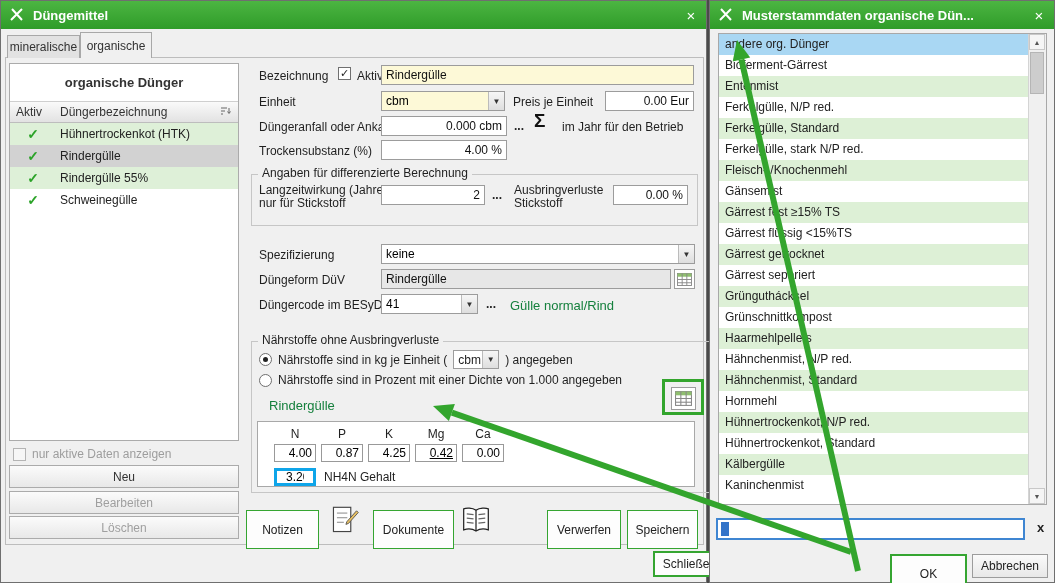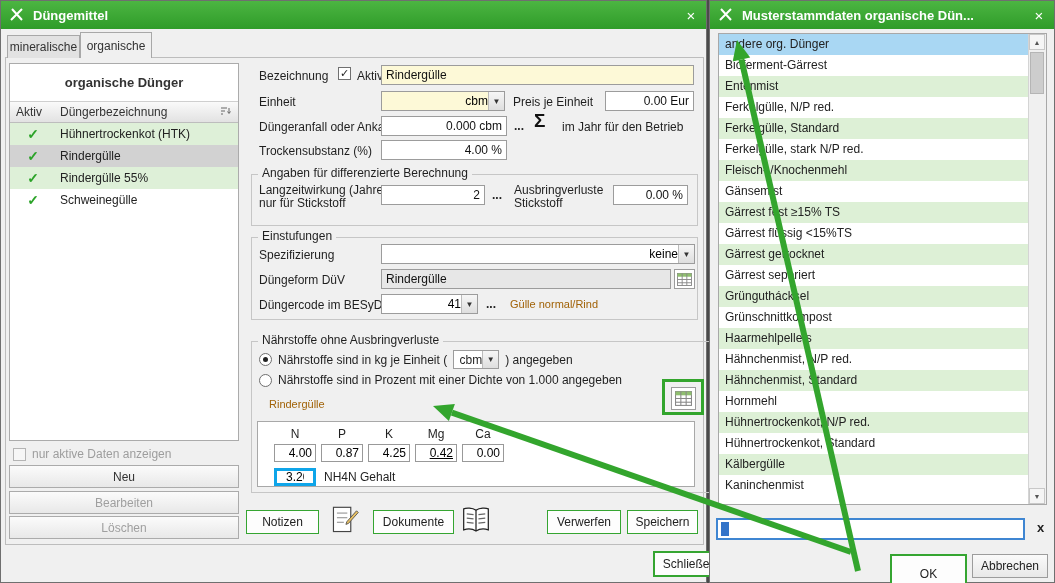--- a/index.html
+++ b/index.html
@@ -49,55 +49,55 @@
   .lbl { position:absolute; font-size:12px; color:#1f1f1f; white-space:nowrap; }
   input.inp { position:absolute; border:1px solid #9c9c9c; font-size:12px; padding:0 4px;
               box-sizing:border-box; height:20px; font-family:inherit; background:#fff; color:#111; }
   .inp.ra { text-align:right; }
   .inp.yellow { background:#fdf9d7; }
   .inp.gray { background:#e7e7e7; }
 
   .combo { position:absolute; height:20px; border:1px solid #9c9c9c; background:#fff;
            box-sizing:border-box; display:flex; align-items:center; font-size:12px; cursor:pointer; }
   .combo.yellow { background:#fdf9d7; }
-  .ctext { flex:1; padding-left:4px; white-space:nowrap;text-align:right; }
+  .ctext { flex:1; padding-left:4px; white-space:nowrap; }
   .arr { width:15px; align-self:stretch; display:flex; align-items:center; justify-content:center;
          font-size:8px; color:#333; background:linear-gradient(#f6f6f6,#dedede); border-left:1px solid #bbb; }
   .combo-inline { height:19px; width:46px; border:1px solid #9c9c9c; background:#fff;
                   display:inline-flex; align-items:center; box-sizing:border-box; cursor:pointer; }
 
   .ellps { position:absolute; font-size:12px; font-weight:bold; color:#222; cursor:pointer; }
   .sigma { position:absolute; font-size:19px; font-weight:bold; color:#111; cursor:pointer; }
 
   .grp { position:absolute; border:1px solid #c6c6c6; box-sizing:border-box; }
   .leg { position:absolute; top:-9px; left:6px; background:#f0f0f0; padding:0 4px; font-size:12px;
          color:#1f1f1f; white-space:nowrap; }
 
   .cb { position:absolute; width:13px; height:13px; border:1px solid #707070; background:#fff;
         box-sizing:border-box; font-size:11px; line-height:10px; text-align:center; color:#222; cursor:pointer; }
   .radio { width:13px; height:13px; border-radius:50%; border:1px solid #6f6f6f; background:#fff;
            box-sizing:border-box; position:relative; flex:none; cursor:pointer; }
   .radio.on::after { content:""; position:absolute; left:3px; top:3px; width:5px; height:5px;
                      border-radius:50%; background:#222; }
   .rrow { position:absolute; display:flex; align-items:center; gap:6px; font-size:12px; color:#1f1f1f; }
 
-  .link { position:absolute; font-size:11px; color:#a16207; cursor:pointer; white-space:nowrap; }
+  .link { position:absolute; font-size:13px; color:#15803d; cursor:pointer; white-space:nowrap; }
   .iconbtn { position:absolute; background:#fff; border:1px solid #9c9c9c; display:flex;
              align-items:center; justify-content:center; box-sizing:border-box; cursor:pointer; }
 
   #nutrient-box { position:absolute; left:256px; top:420px; width:438px; height:66px;
                   border:1px solid #a8a8a8; background:#fff; box-sizing:border-box; }
   .nhead { position:absolute; top:5px; width:42px; text-align:center; font-size:12px; color:#1f1f1f; }
   .ninp { position:absolute; top:22px; width:42px; height:18px; border:1px solid #999; text-align:right;
           padding:0 3px; font-size:12px; box-sizing:border-box; font-family:inherit; }
   #nh4n-input { position:absolute; left:16px; top:46px; width:42px; height:18px; border:3px solid #0ea5e9;
                 text-align:right; padding:0 9px; font-size:12px; box-sizing:border-box; font-family:inherit; }
   #nh4n-label { position:absolute; left:66px; top:48px; font-size:12px; color:#1f1f1f; }
 
-  .gbtn { position:absolute; height:24px; background:#fdfdfd; border:1px solid #35a531; font-size:12px;
+  .gbtn { position:absolute; height:39px; background:#fdfdfd; border:1px solid #35a531; font-size:12px;
           color:#222; display:flex; align-items:center; justify-content:center; box-sizing:border-box; cursor:pointer; }
   .gbtn.primary { border-width:2px; }
   .graybtn { position:absolute; height:24px; background:linear-gradient(#fafafa,#e8e8e8);
              border:1px solid #9c9c9c; font-size:12px; color:#222; display:flex; align-items:center;
              justify-content:center; box-sizing:border-box; cursor:pointer; }
   .bicon { position:absolute; cursor:pointer; display:flex; }
 
   #rlist { position:absolute; left:8px; top:32px; width:329px; height:472px; background:#fff;
            border:1px solid #a8a8a8; box-sizing:border-box; }
   #rlist-items { position:absolute; left:0; top:0; right:17px; bottom:0; overflow:hidden; }
@@ -211,23 +211,20 @@
       <span class="leg">Angaben für differenzierte Berechnung</span>
     </div>
     <span class="lbl" style="left:258px; top:182px;">Langzeitwirkung (Jahre)</span>
     <span class="lbl" style="left:258px; top:195px;">nur für Stickstoff</span>
     <input class="inp ra" style="left: 380px; top: 184px; width: 104px;" value="2">
     <span class="ellps" style="left:491px; top:187px;">...</span>
     <span class="lbl" style="left:513px; top:182px;">Ausbringverluste</span>
     <span class="lbl" style="left:513px; top:195px;">Stickstoff</span>
     <input class="inp ra" style="left: 612px; top: 184px; width: 75px;" value="0.00 %">
 
-    <div class="grp" style="left:250px; top:236px; width:447px; height:83px;">
-      <span class="leg">Einstufungen</span>
-    </div>
     <span class="lbl" style="left:258px; top:247px;">Spezifizierung</span>
     <span class="combo" style="left:380px; top:243px; width:314px;">
       <span class="ctext">keine</span>
       <span class="arr">▼</span>
     </span>
     <span class="lbl" style="left:258px; top:272px;">Düngeform DüV</span>
     <input class="inp gray" style="left: 380px; top: 268px; width: 290px;" value="Rindergülle">
     <span class="iconbtn" style="left:673px; top:268px; width:21px; height:20px;">
       <svg width="15" height="13" viewBox="0 0 16 14">
           <rect x="0.5" y="0.5" width="15" height="13" fill="#fff" stroke="#888"></rect>

